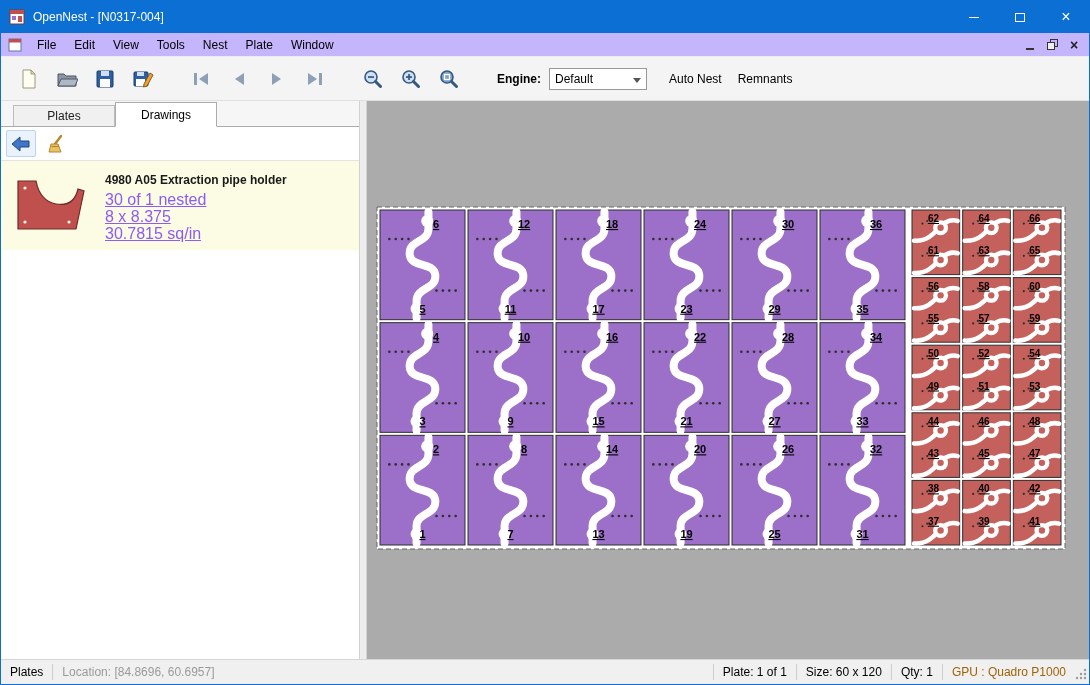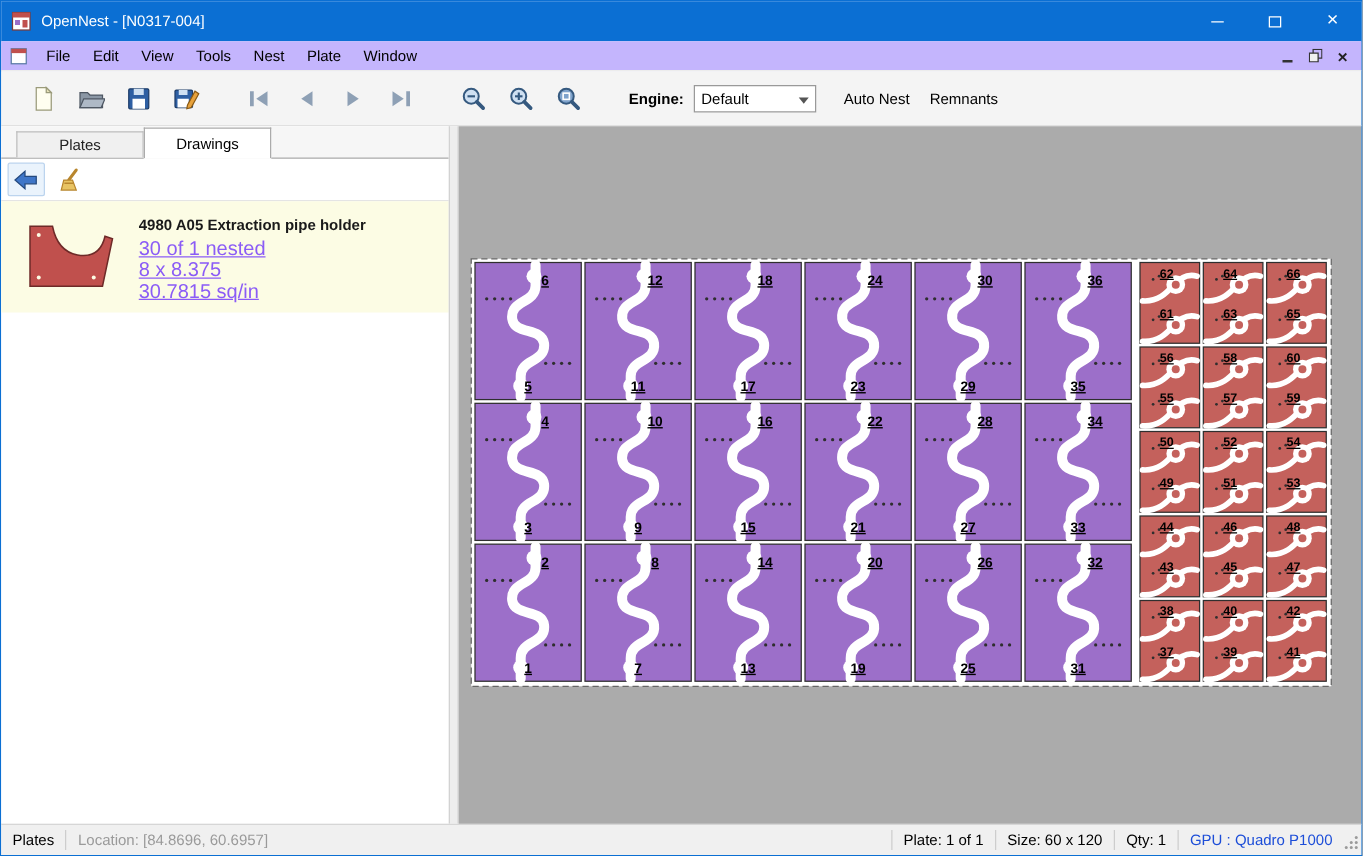--- a/index.html
+++ b/index.html
@@ -21,21 +21,21 @@
   
   .menubar { height:24px; background:#c4b5fd; display:flex; align-items:center; border-bottom:1px solid #ececec; flex:0 0 auto; }
   .menubar .doc-icon { margin:0 6px 0 7px; }
   .menu-item { padding:4px 9px; cursor:default; }
   .menubar .spacer { flex:1; }
   .mdi-btn { width:22px; height:20px; display:flex; align-items:center; justify-content:center; color:#222; }
   .mdi-min { width:8px; height:2px; background:#333; margin-top:9px; }
   .mdi-close { font-size:14px; font-weight:bold; line-height:1; }
 
   
-  .toolbar { height:44px; background:#f4f4f4; border-bottom:1px solid #e0e0e0; display:flex; align-items:center; padding-left:18px; flex:0 0 auto; }
+  .toolbar { height:44px; background:#f4f4f4; border-bottom:1px solid #e0e0e0; display:flex; align-items:center; padding-left:12px; flex:0 0 auto; }
   .tb-btn { width:32px; height:34px; display:flex; align-items:center; justify-content:center; border-radius:2px; margin-right:6px; }
   .tb-gap { width:20px; }
   .engine-label { font-weight:bold; margin:0 8px 0 26px; }
   .combo { width:98px; height:22px; background:#fff; border:1px solid #999; display:flex; align-items:center; padding-left:5px; position:relative; }
   .combo .arrow { position:absolute; right:5px; top:9px; width:0; height:0; border-left:4px solid transparent; border-right:4px solid transparent; border-top:5px solid #555; }
   .tb-text { margin-left:22px; }
 
   
   .main { flex:1; display:flex; min-height:0; }
   .left-panel { width:358px; background:#fff; display:flex; flex-direction:column; flex:0 0 auto; }
@@ -43,21 +43,21 @@
   .tabstrip { height:26px; display:flex; align-items:flex-end; background:#f6f6f6; border-bottom:1px solid #ababab; padding-left:12px; }
   .tab { padding:0 10px; display:flex; align-items:center; justify-content:center; width:102px; }
   .tab.inactive { height:21px; background:#f0f0f0; border:1px solid #bdbdbd; border-bottom:none; color:#222; }
   .tab.active { height:25px; background:#fff; border:1px solid #ababab; border-bottom:1px solid #fff; margin-bottom:-1px; position:relative; z-index:2; }
 
   .panel-toolbar { height:34px; display:flex; align-items:center; gap:6px; padding:3px 5px; border-bottom:1px solid #e4e4e4; }
   .panel-btn { width:30px; height:27px; display:flex; align-items:center; justify-content:center; border:1px solid #bcd4ee; background:#eaf3fc; border-radius:2px; }
   .panel-btn.plain { border:1px solid transparent; background:transparent; }
 
   .items { background:#fcfce4; }
-  .item-row { display:flex; padding:8px 6px 8px 8px; min-height:86px; }
+  .item-row { display:flex; padding:8px 6px 8px 2px; min-height:86px; }
   .thumb { width:102px; display:flex; align-items:center; justify-content:center; flex:0 0 auto; }
   .item-text { padding-top:4px; }
   .item-title { font-weight:bold; font-size:12px; color:#1a1a1a; margin-bottom:4px; }
   .item-sub { color:#8b5cf6; font-size:16px; line-height:17px;text-decoration:underline; }
 
   .splitter { width:8px; background:#ededed; border-left:1px solid #d2d2d2; border-right:1px solid #d2d2d2; flex:0 0 auto; }
   .canvas { flex:1; background:#ababab; position:relative; overflow:hidden; }
   .canvas svg { position:absolute; left:0; top:0; }
 
   
@@ -772,21 +772,21 @@
     <span class="sb-sep"></span>
     <span class="sb-item sb-loc">Location: [84.8696, 60.6957]</span>
     <span class="sb-fill"></span>
     <span class="sb-sep"></span>
     <span class="sb-item">Plate: 1 of 1</span>
     <span class="sb-sep"></span>
     <span class="sb-item">Size: 60 x 120</span>
     <span class="sb-sep"></span>
     <span class="sb-item">Qty: 1</span>
     <span class="sb-sep"></span>
-    <span class="sb-item gpu" style="color: #1d4ed8;">GPU : Quadro P1000</span>
+    <span class="sb-item gpu" style="color: #a16207;">GPU : Quadro P1000</span>
     <span class="grip">
       <svg width="12" height="12" viewBox="0 0 12 12">
         <circle cx="10" cy="2" r="1.2" fill="#9a9a9a"></circle>
         <circle cx="10" cy="6" r="1.2" fill="#9a9a9a"></circle>
         <circle cx="6" cy="6" r="1.2" fill="#9a9a9a"></circle>
         <circle cx="10" cy="10" r="1.2" fill="#9a9a9a"></circle>
         <circle cx="6" cy="10" r="1.2" fill="#9a9a9a"></circle>
         <circle cx="2" cy="10" r="1.2" fill="#9a9a9a"></circle>
       </svg>
     </span>

